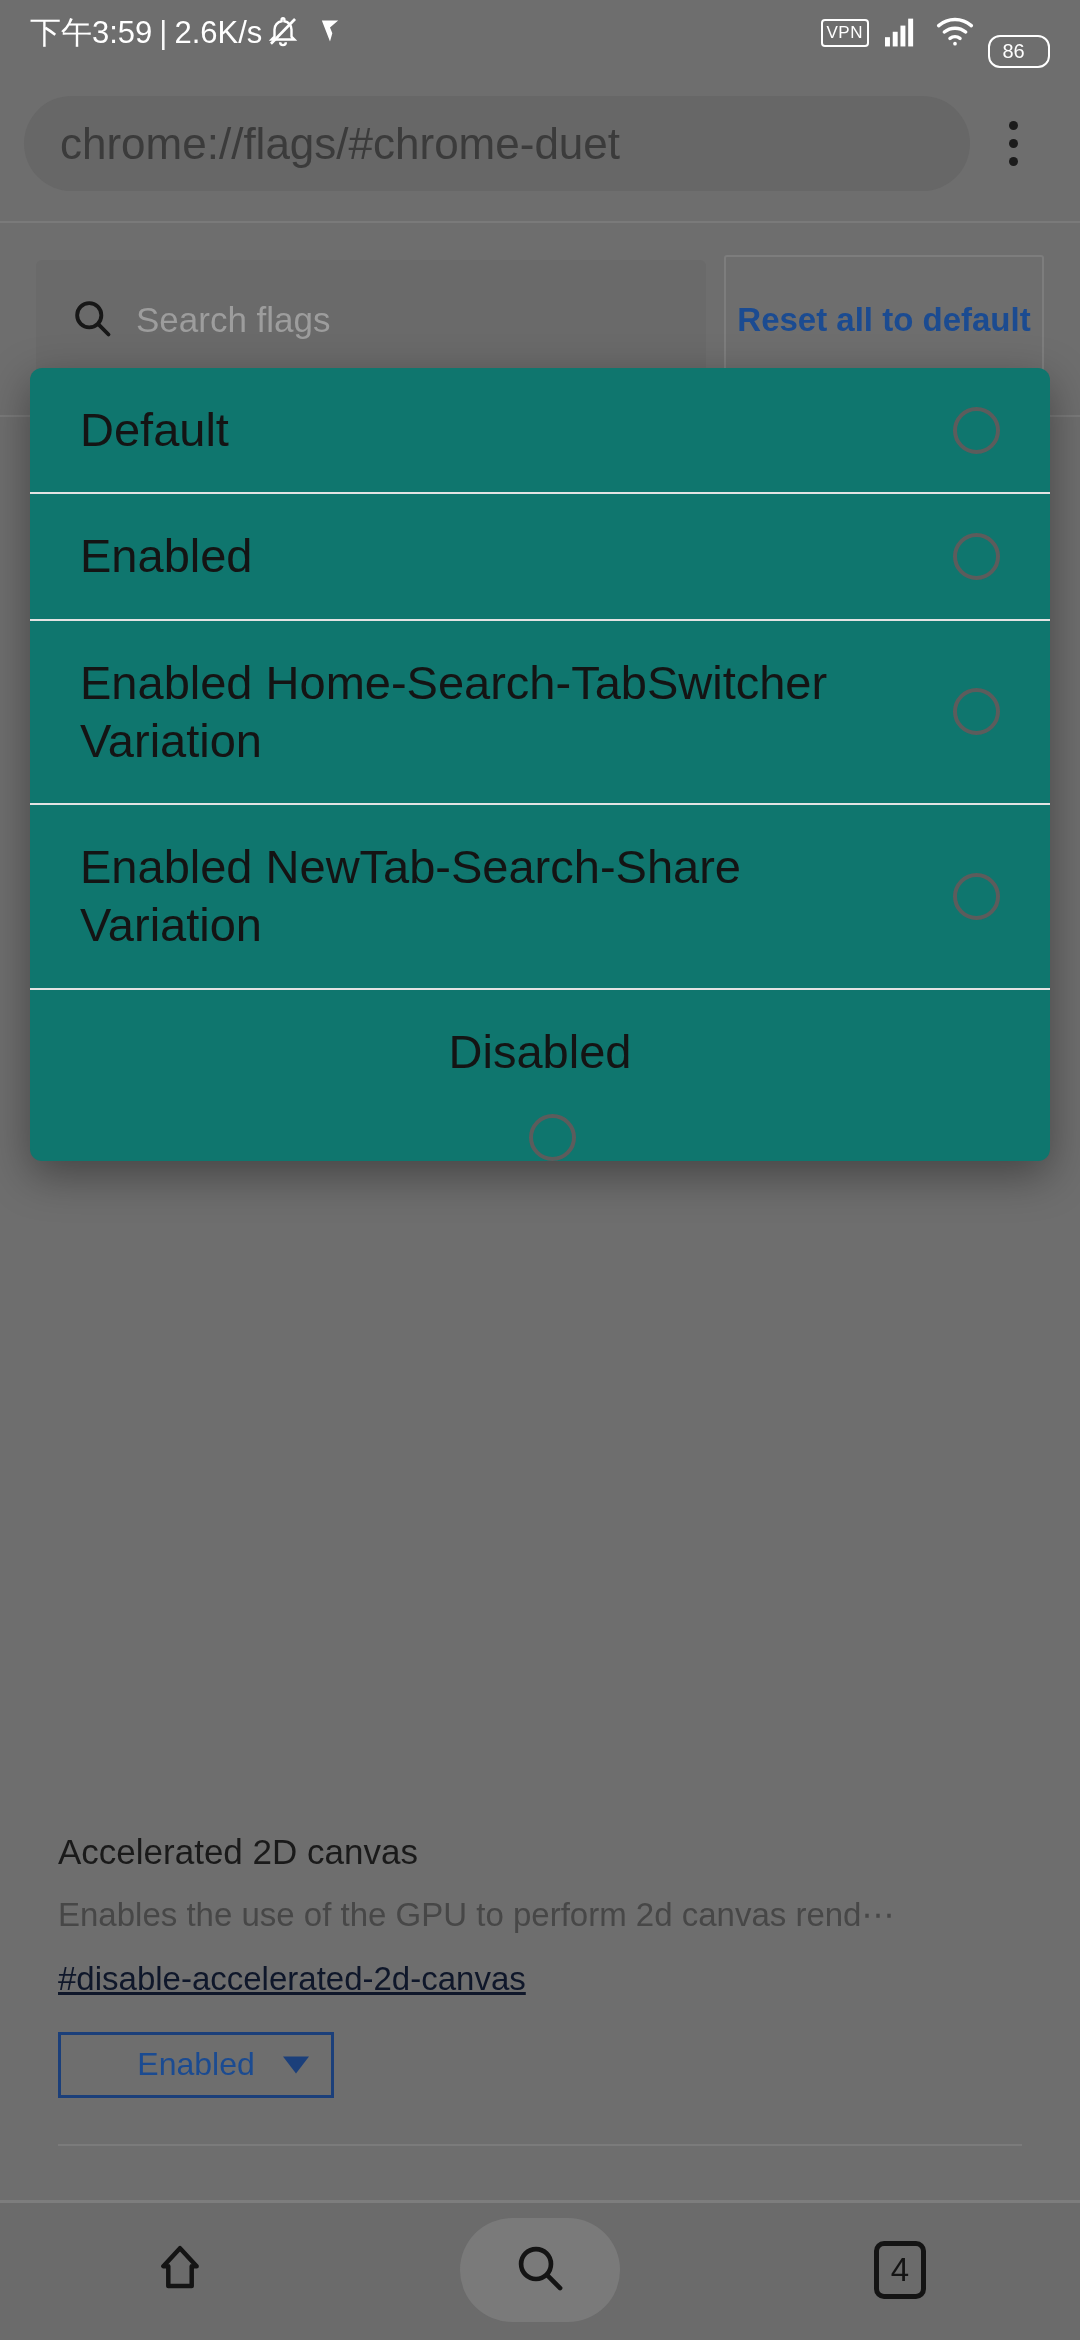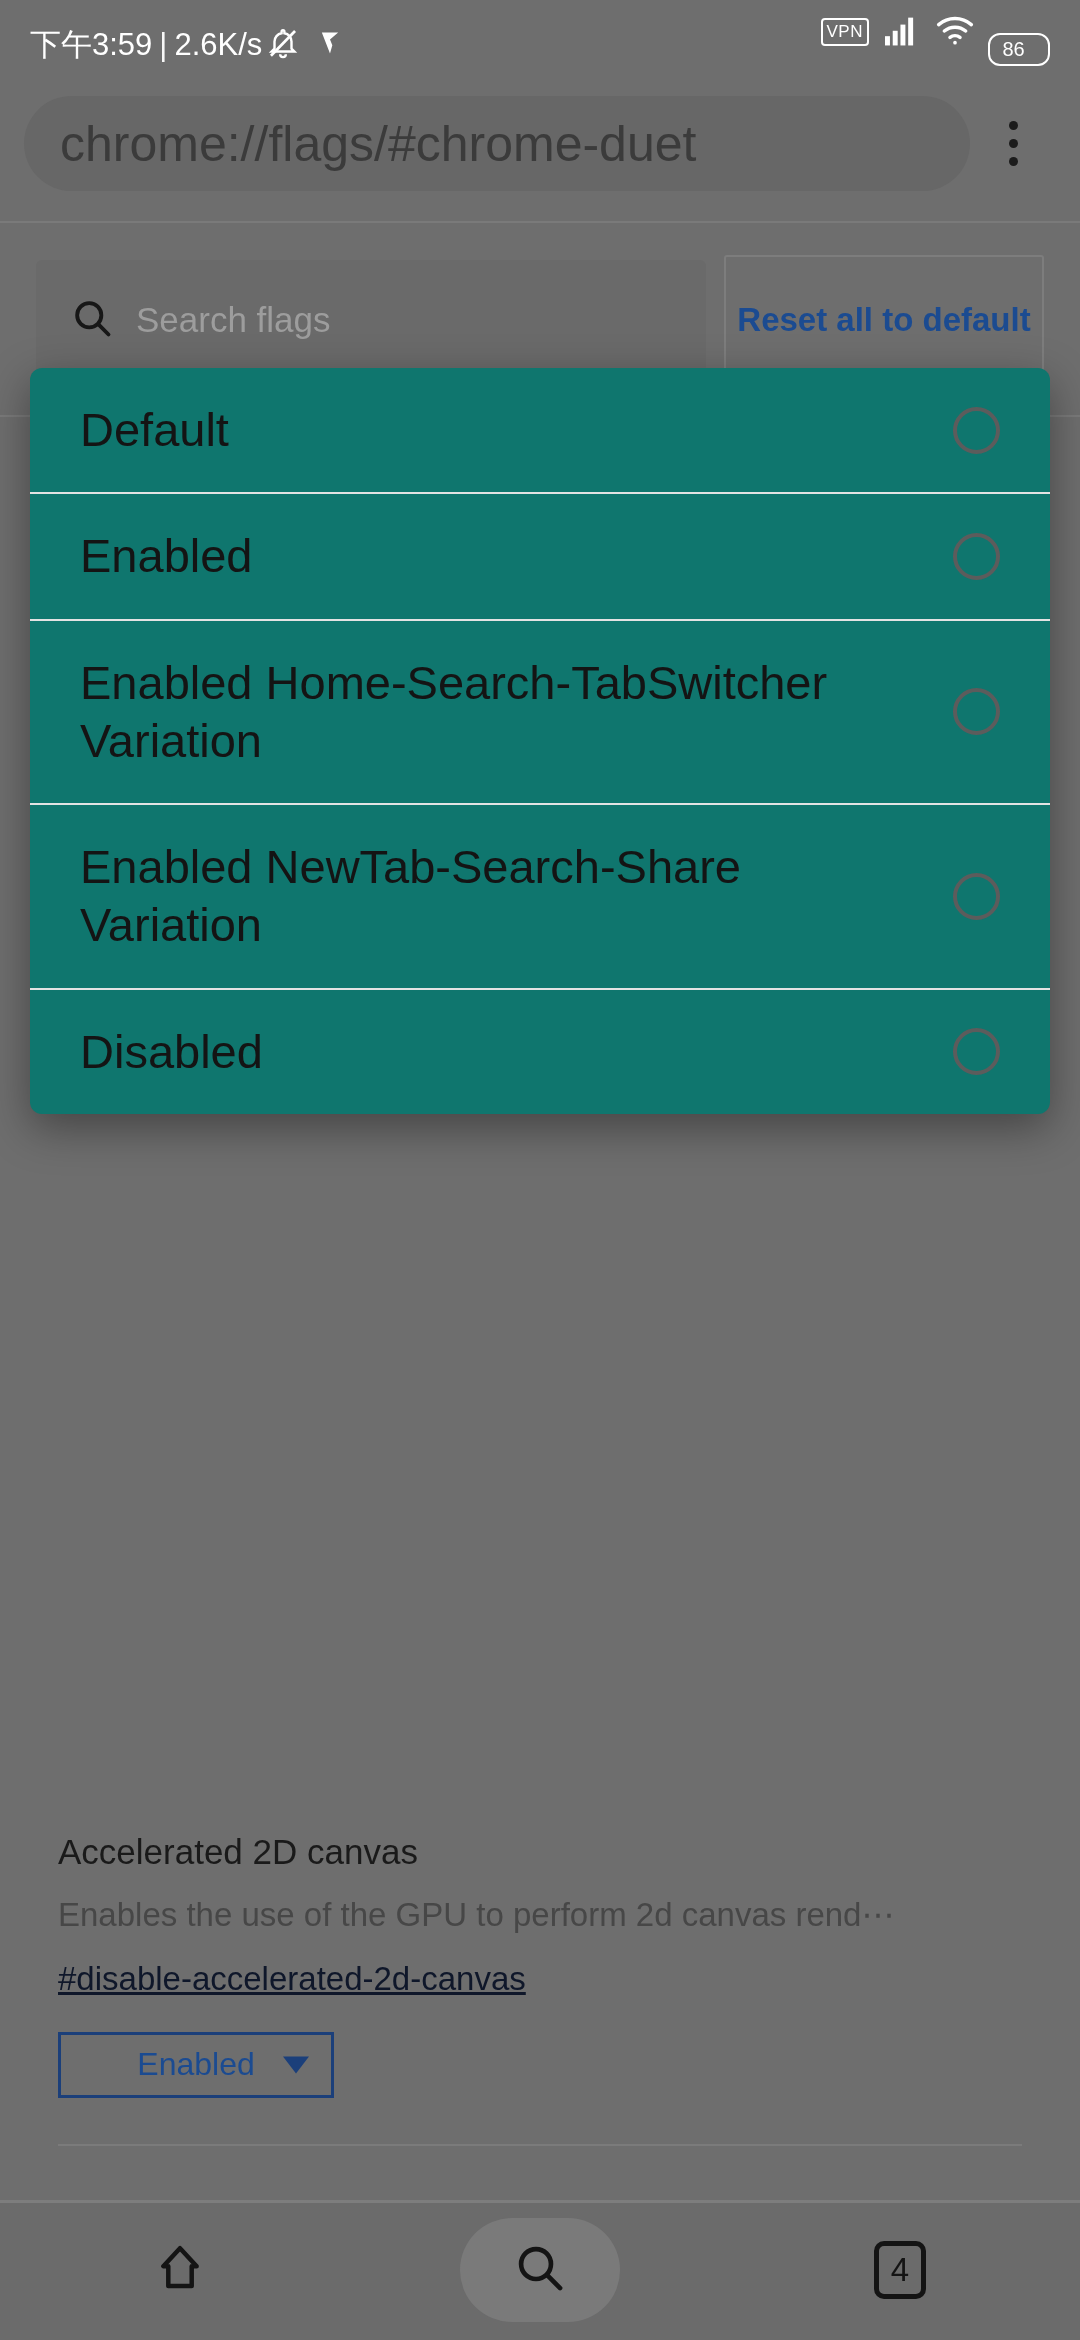--- a/index.html
+++ b/index.html
@@ -17,21 +17,21 @@
 
   
   #page-under {
     position:absolute; inset:0;
     background:#6e6e6e;
   }
 
   
   .statusbar {
     position:absolute; top:0; left:0; width:1080px; height:66px;
-    display:flex; align-items:flex-end; justify-content:space-between;
+    display:flex; align-items:center; justify-content:space-between;
     padding:0 30px;
     color:#ffffff;
   }
   .sb-left { display:flex; align-items:center; gap:0px; }
   .sb-time { font-size:31px; letter-spacing:0px; white-space:nowrap; }
   .sb-sep  { font-size:31px; padding:0 7px; opacity:.95; }
   .sb-net  { font-size:31px; white-space:nowrap; }
   .sb-right { display:flex; align-items:center; gap:13px; }
   .vpn-box {
     border:2.5px solid #fff; border-radius:4px;
@@ -51,21 +51,21 @@
     display:flex; align-items:center; padding:0 24px;
   }
   .urlbar {
     flex:1; height:95px; border-radius:48px;
     background:#676767;
     display:flex; align-items:center;
     padding:0 36px;
     overflow:hidden;
   }
   .urltext {
-    font-size:50px; color:#3b3b3b; white-space:nowrap;
+    font-size:44px; color:#3b3b3b; white-space:nowrap;
   }
   .menu-dots {
     width:86px; height:95px;
     display:flex; flex-direction:column; align-items:center; justify-content:center;
     gap:9px;
   }
   .menu-dots i { display:block; width:9px; height:9px; border-radius:50%; background:#1c1c1c; }
 
   .tb-divider {
     position:absolute; top:221px; left:0; width:1080px; height:2px;
@@ -170,21 +170,21 @@
     border-radius:12px;
     box-shadow:0 14px 44px rgba(0,0,0,0.38);
     overflow:hidden;
   }
   .opt {
     display:flex; align-items:center;
     padding:0 50px 0 50px;
     border-bottom:2px solid #e3e3e3;
     min-height:120px;
   }
-  .opt:last-child { border-bottom:none; }
+  .opt:last-child { border-bottom:none;flex-direction:column; }
   .opt-label {
     flex:1;
     font-size:47px; color:#141414;
     line-height:1.24;
     padding:33px 0;
     word-break:break-word;
   }
   .radio {
     width:47px; height:47px; flex:0 0 47px;
     border-radius:50%;

